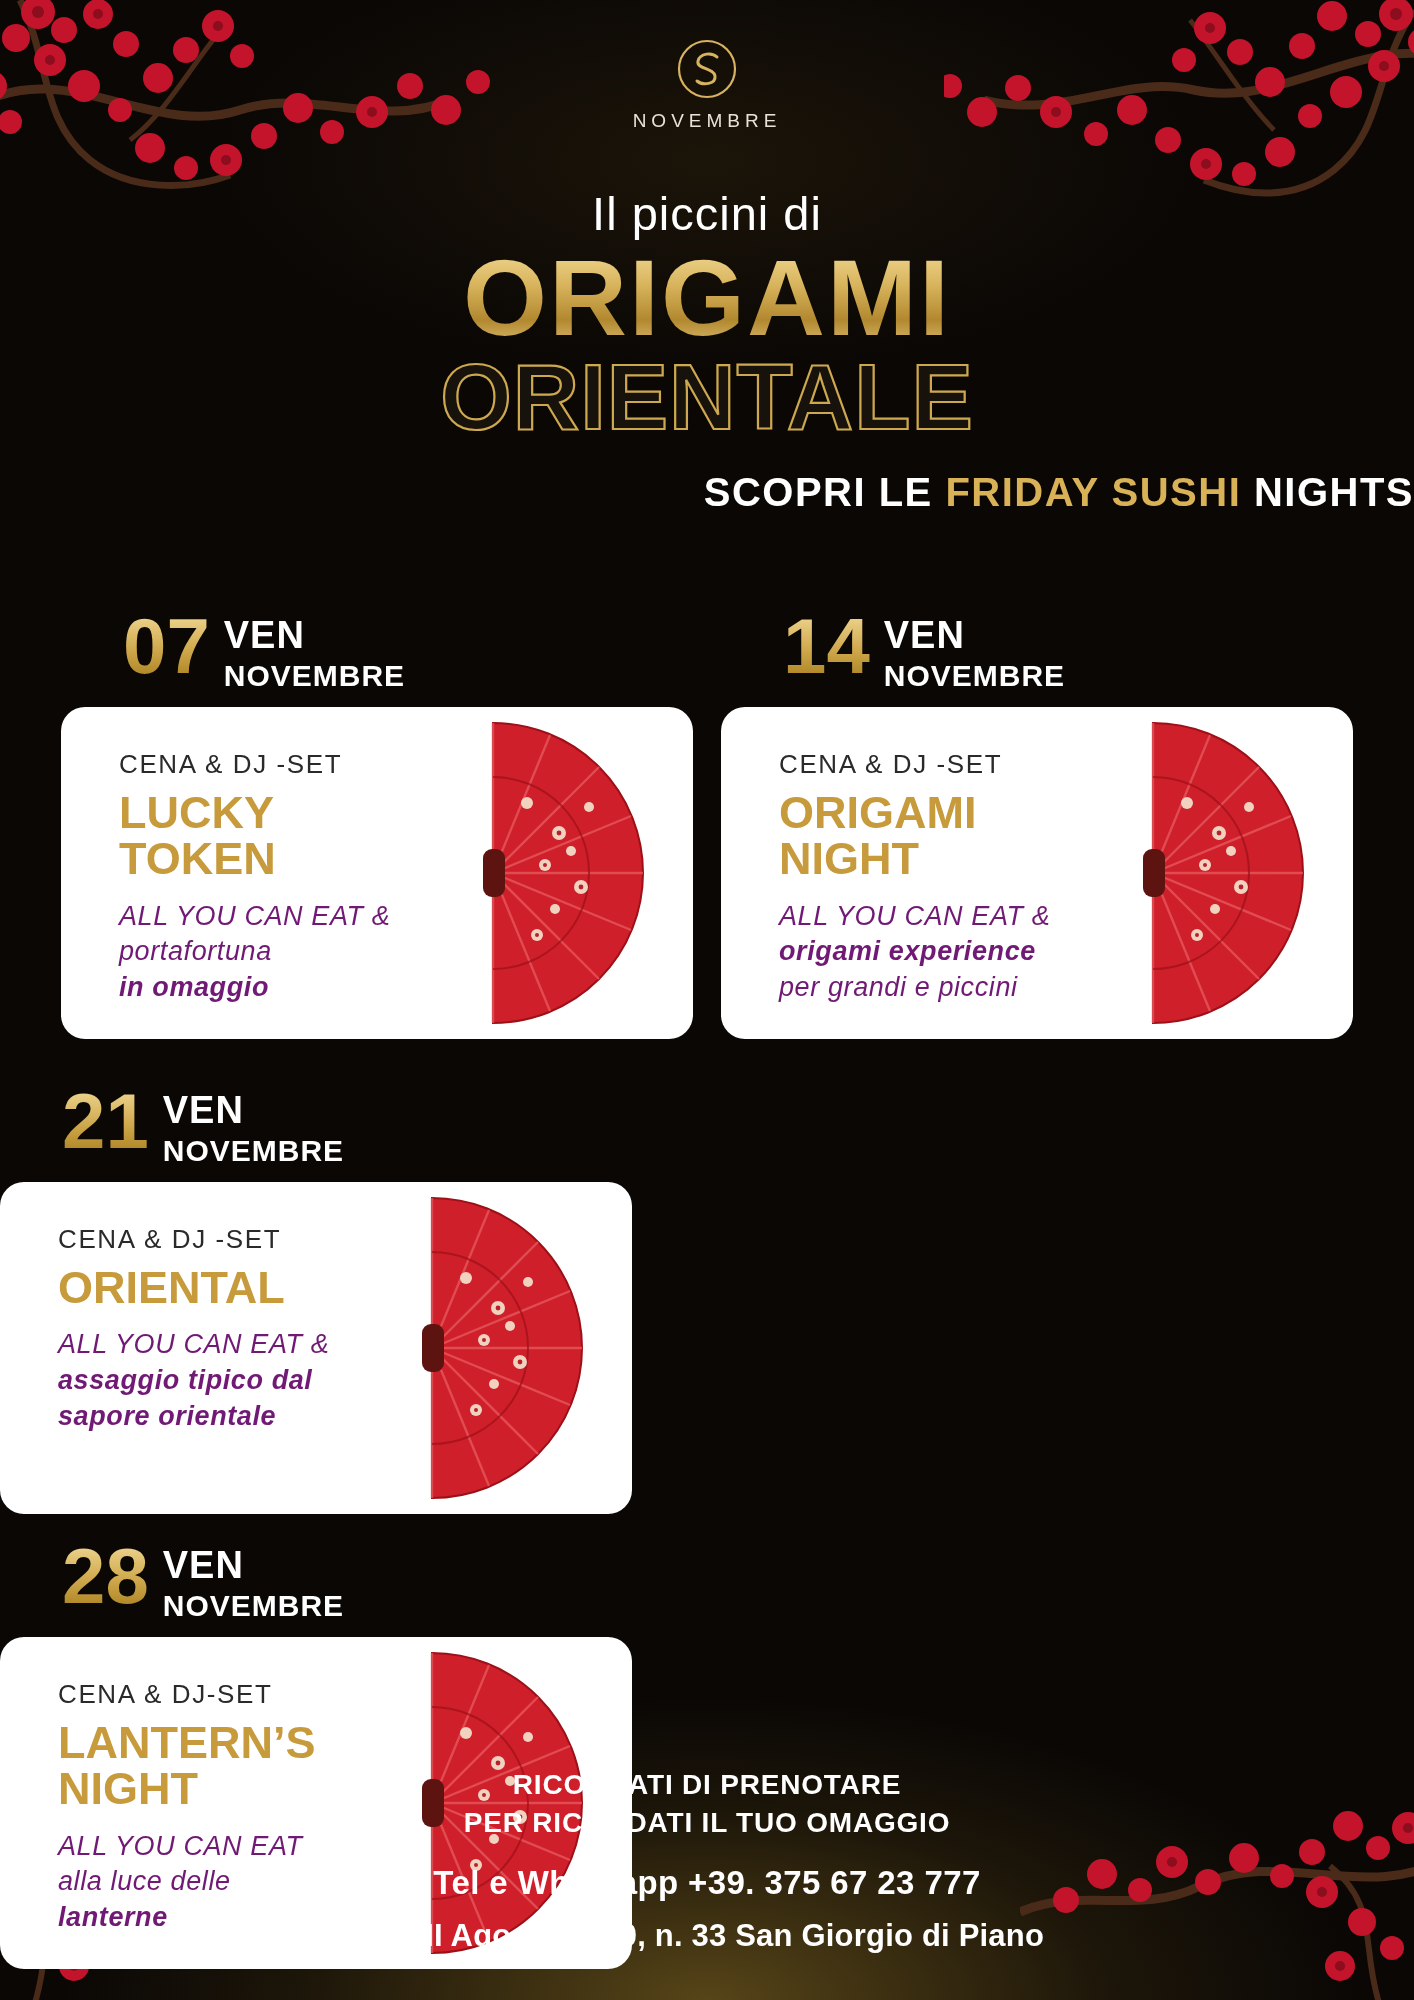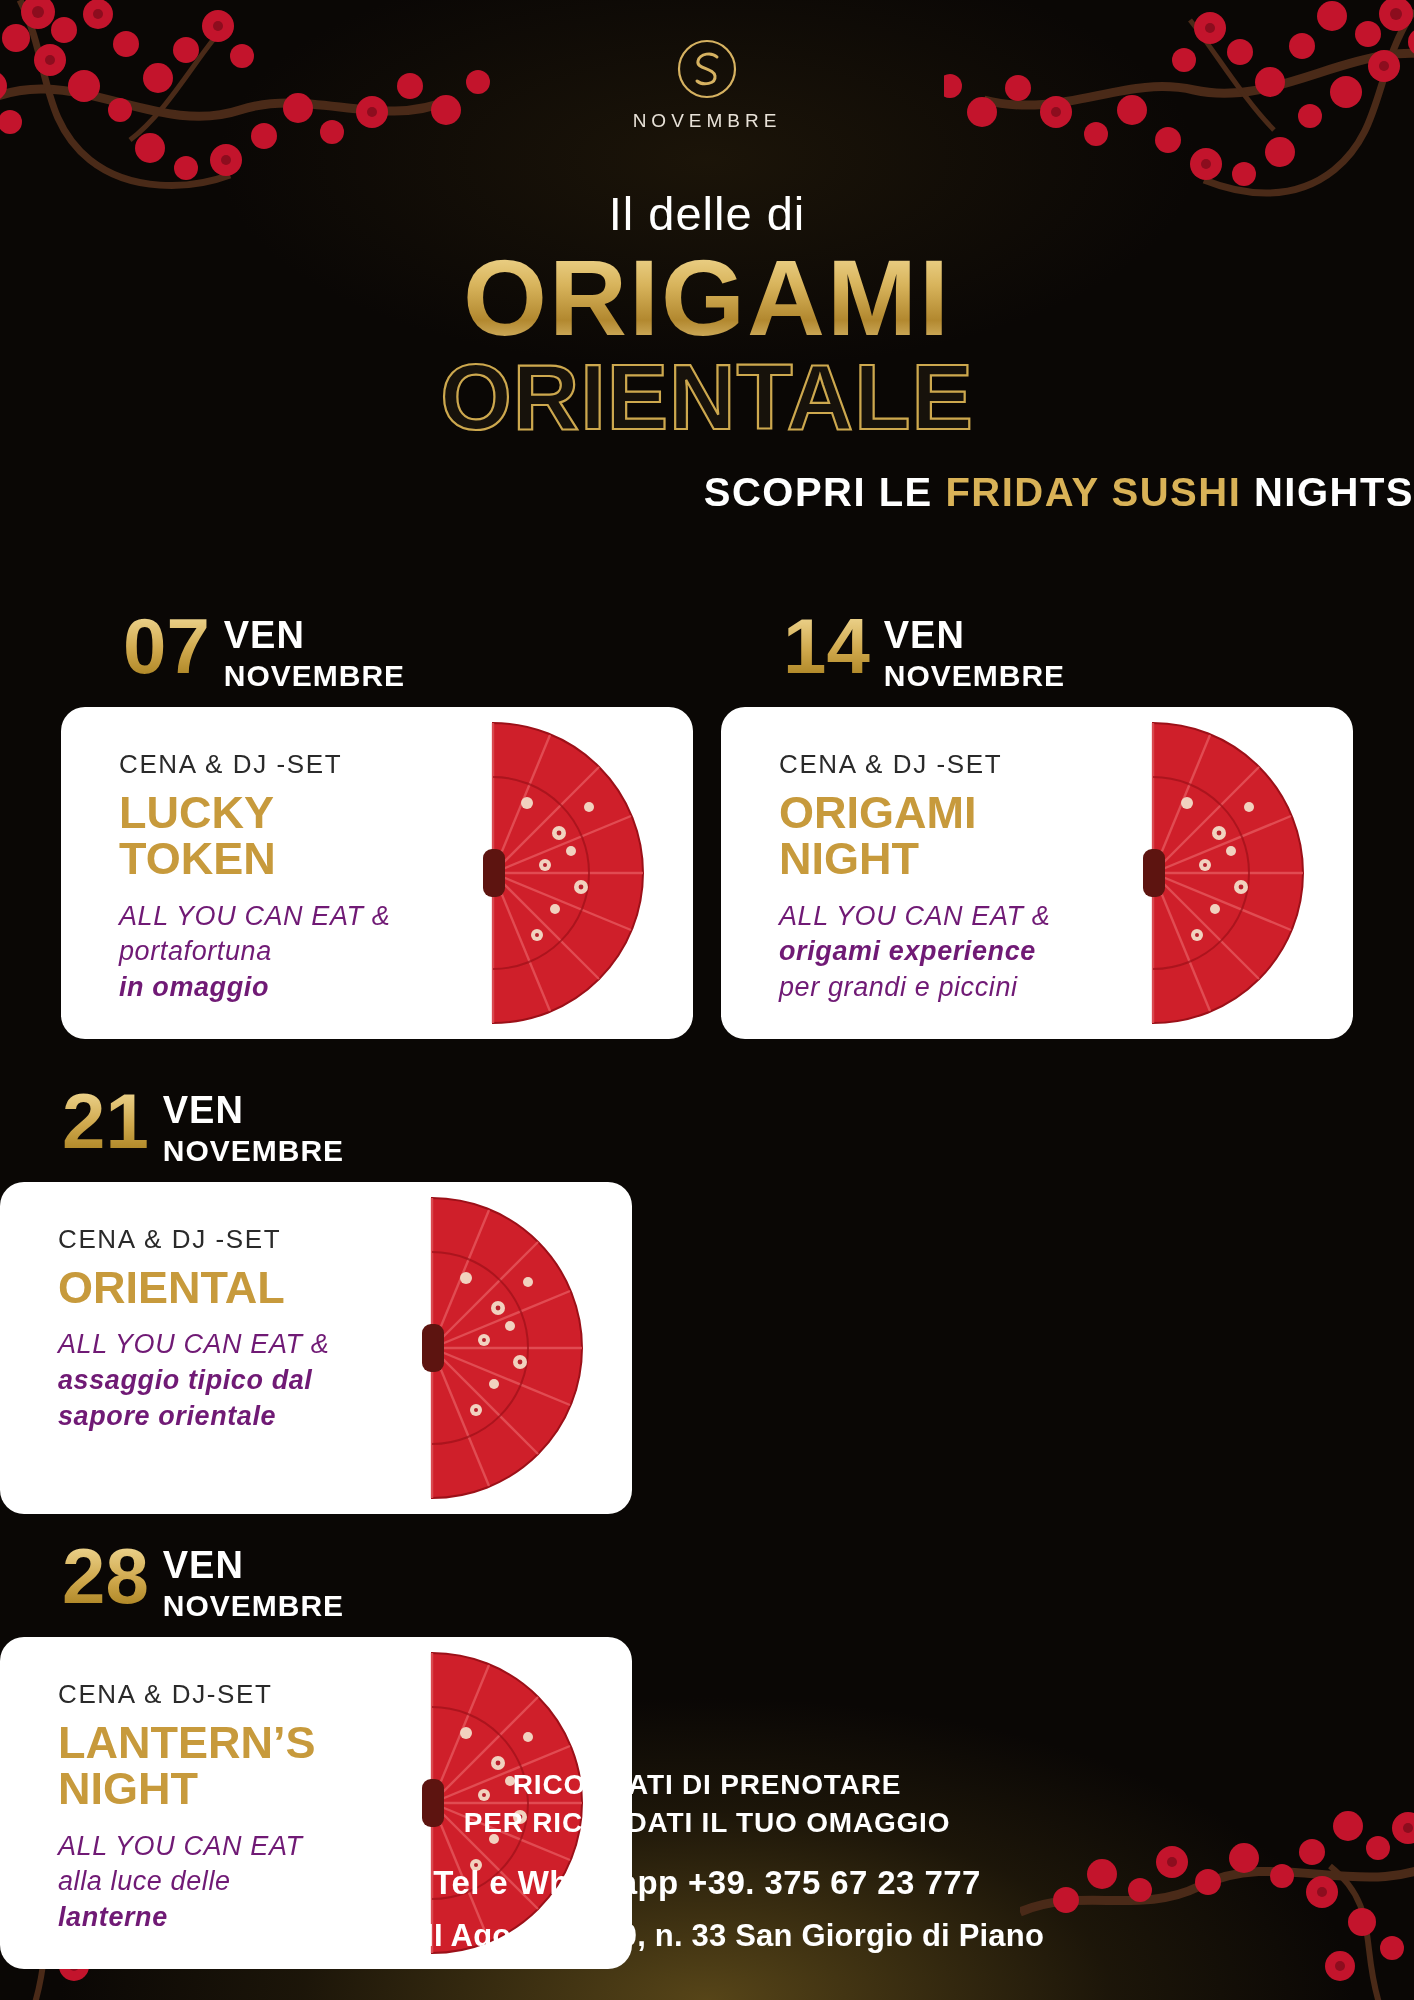--- a/index.html
+++ b/index.html
@@ -323,21 +323,21 @@
     <span class="logo-mark">
       <svg width="62" height="62" viewBox="0 0 62 62">
         <circle cx="31" cy="31" r="28" fill="none" stroke="#d6b261" stroke-width="2.2"></circle>
         <path d="M41,19 C36,14 24,15 22,23 C20,31 38,30 39,38 C40,46 27,48 21,43" fill="none" stroke="#d6b261" stroke-width="3" stroke-linecap="round"></path>
       </svg>
     </span>
     <span class="logo-text">NOVEMBRE</span>
   </div>
 
   <div class="head-wrap">
-    <div class="head-pre">Il delle di</div>
+    <div class="head-pre">Il piccini di</div>
     <div class="head-main">ORIGAMI</div>
     <div class="head-sub">ORIENTALE</div>
     <div class="head-tag">
       <span>SCOPRI LE </span><span class="gold">FRIDAY </span><span class="gold">SUSHI</span><span> NIGHTS</span>
     </div>
   </div>
 
   <div class="grid">
 
     <div class="row">

